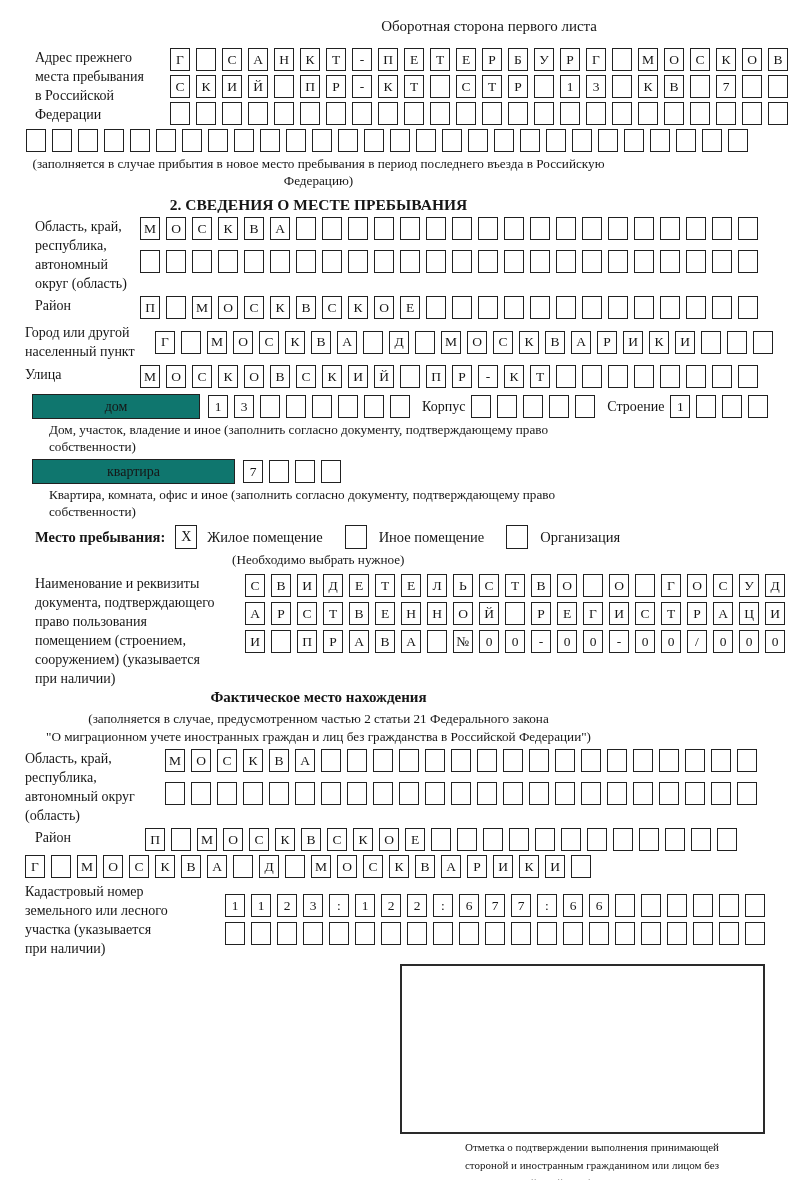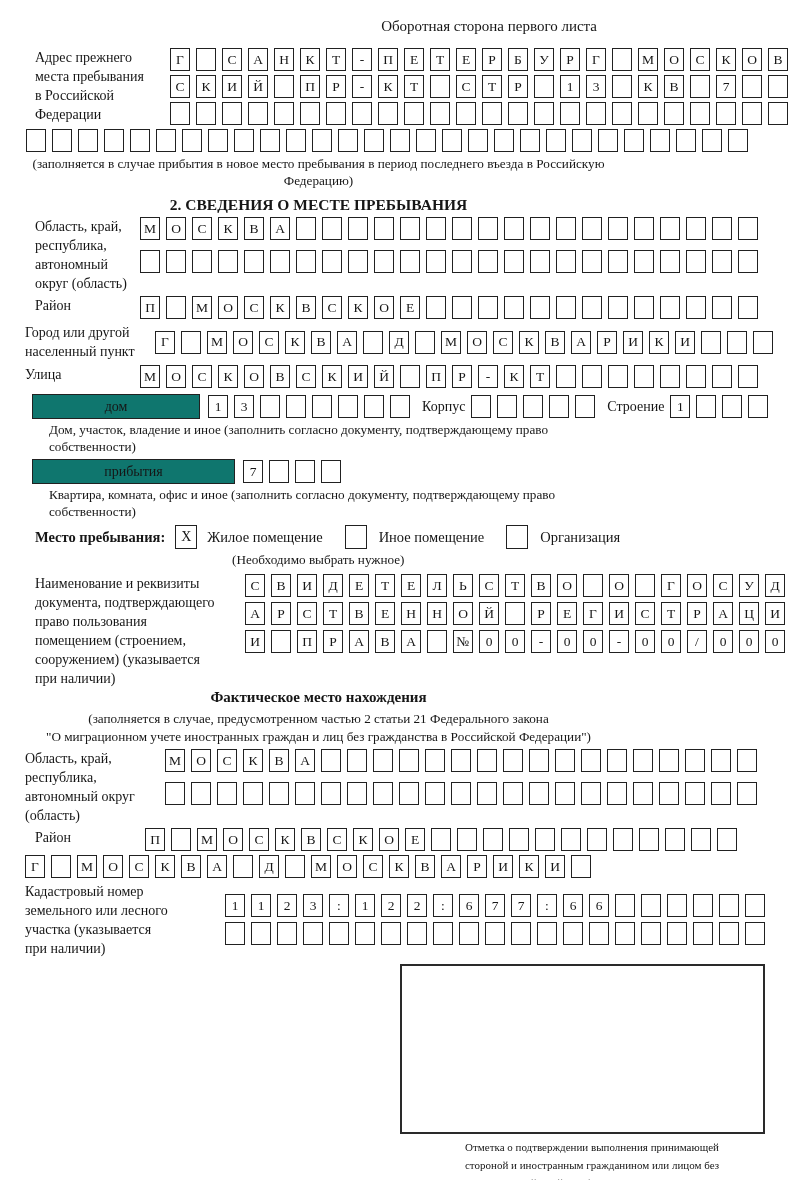--- a/index.html
+++ b/index.html
@@ -376,21 +376,21 @@
     <div class="grid ml6">
         <span class="cell">1</span>
         <span class="cell"></span>
         <span class="cell"></span>
         <span class="cell"></span>
       </div>
   </div>
   <div class="note left">Дом, участок, владение и иное (заполнить согласно документу, подтверждающему право собственности)</div>
 
   <div class="frow house-row mt4">
-    <div class="wbox w203">прибытия</div>
+    <div class="wbox w203">квартира</div>
     <div class="grid ml8">
         <span class="cell">7</span>
         <span class="cell"></span>
         <span class="cell"></span>
         <span class="cell"></span>
       </div>
   </div>
   <div class="note left">Квартира, комната, офис и иное (заполнить согласно документу, подтверждающему право собственности)</div>
 
   <div class="frow place-row">

